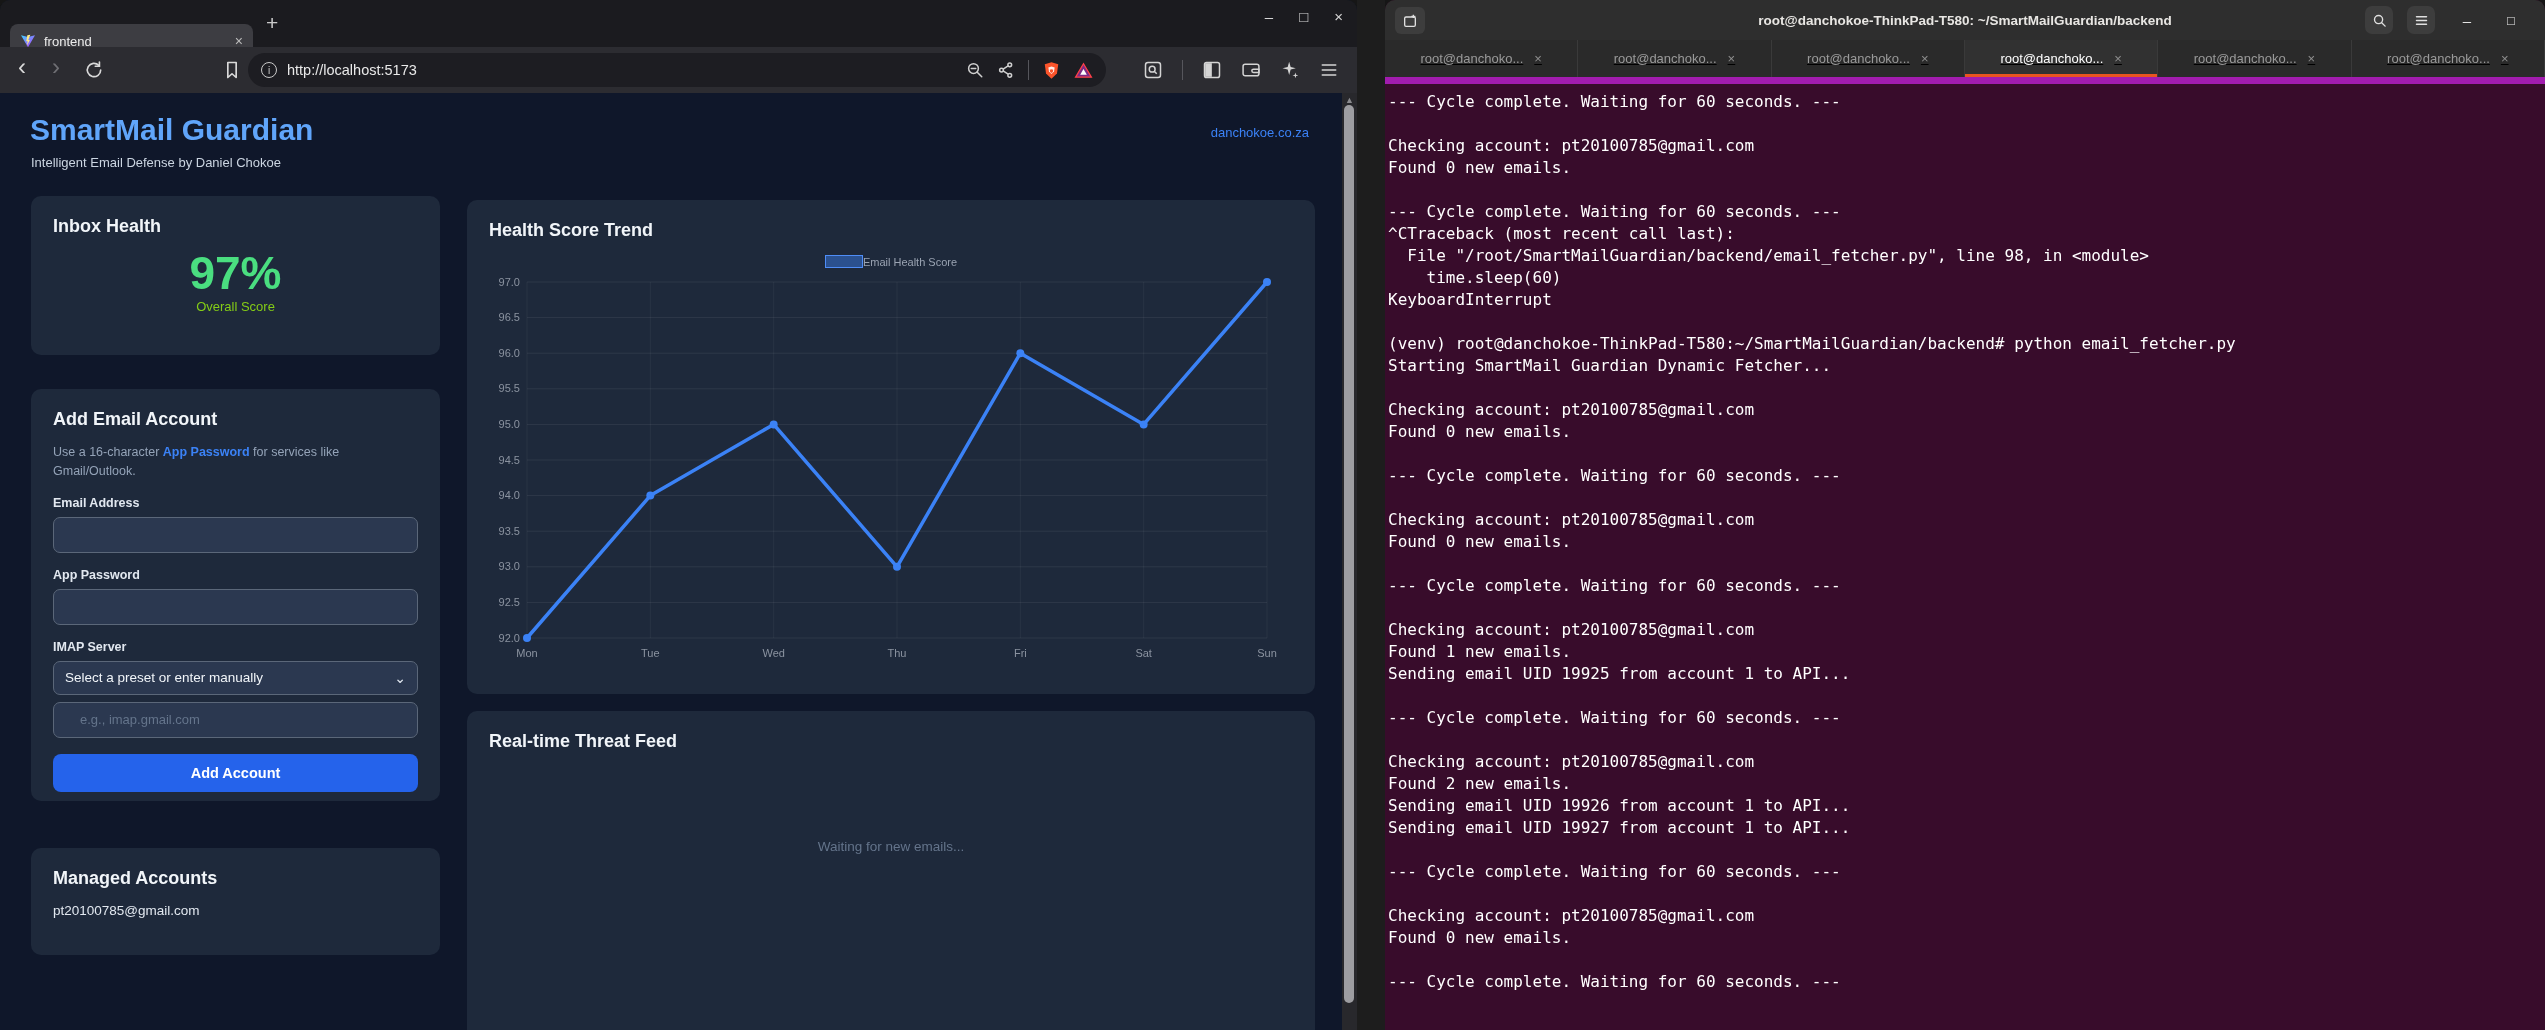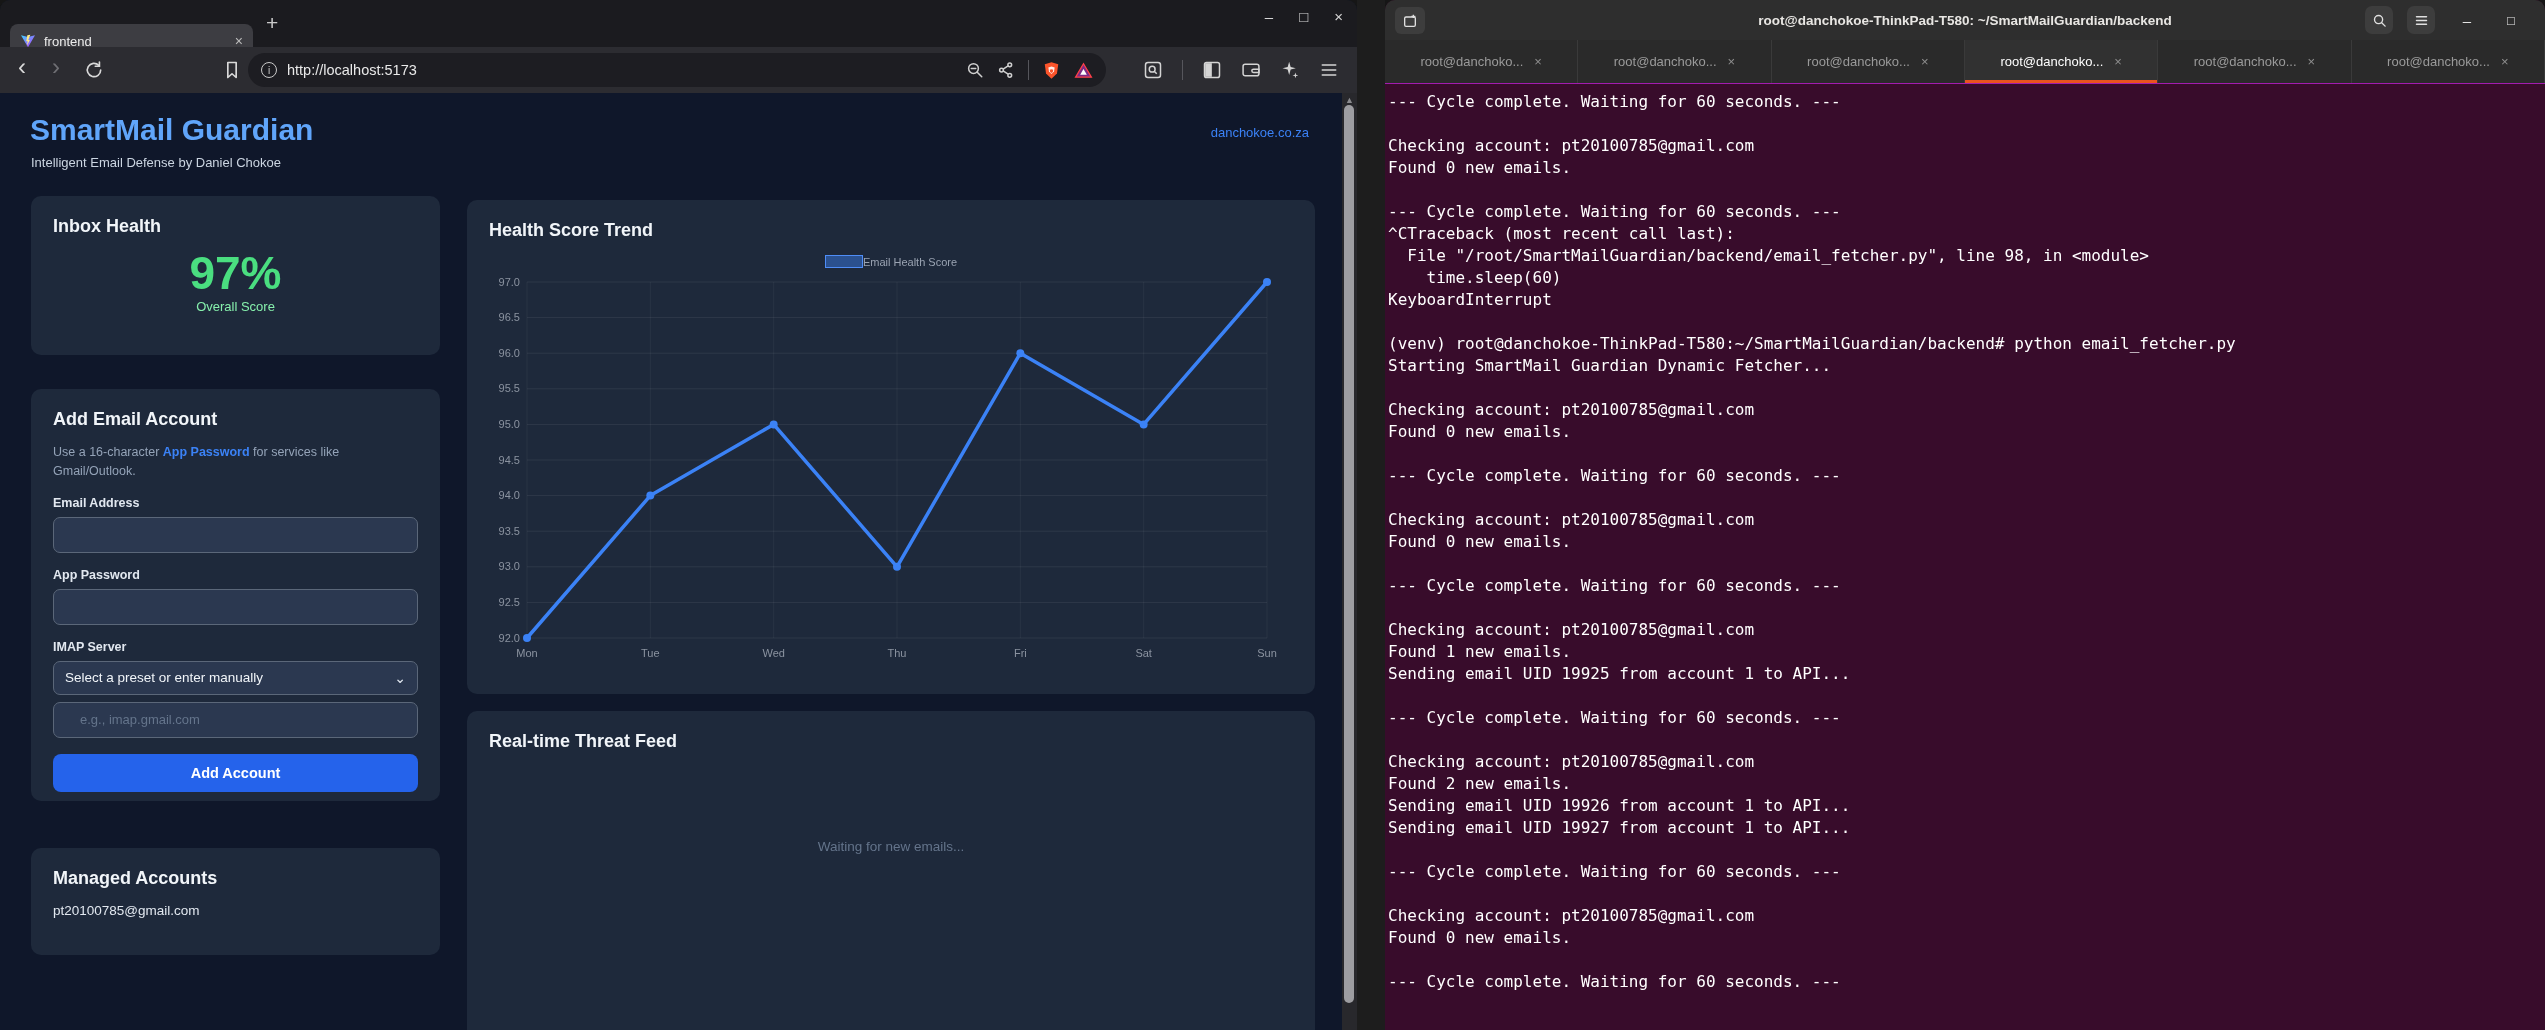--- a/index.html
+++ b/index.html
@@ -27,21 +27,21 @@
 
   .page { position:absolute; top:93px; left:0; width:1357px; height:937px; background:#0f172a; }
   .pg-title { position:absolute; left:30px; top:20px; font-size:30px; font-weight:bold; color:#60a5fa; }
   .pg-sub { position:absolute; left:31px; top:62px; font-size:13px; color:#cbd5e1; }
   .pg-link { position:absolute; right:48px; top:32px; font-size:13px; color:#3b82f6; }
 
   .card { position:absolute; background:#1e293b; border-radius:10px; padding:20px 22px; }
   .card h2 { margin:0; font-size:18px; font-weight:bold; color:#f1f5f9; }
   #card-inbox { left:31px; top:103px; width:409px; height:159px; }
   .score { margin-top:12px; text-align:center; font-size:46px; font-weight:bold; color:#4ade80; line-height:1.05; }
-  .score-label { text-align:center; font-size:13px; color:#86efac; margin-top:2px; }
+  .score-label { text-align:center; font-size:13px; color:#84cc16; margin-top:2px; }
 
   #card-add { left:31px; top:296px; width:409px; height:412px; }
   .desc { margin-top:13px; font-size:12.5px; line-height:1.5; color:#94a3b8; }
   .desc .lnk { color:#3b82f6; font-weight:bold; }
   .f-label { margin-top:15px; font-size:12.5px; font-weight:bold; color:#e2e8f0; }
   .f-input { margin-top:7px; height:36px; width:100%; background:#2b3850; border:1px solid #5b6779; border-radius:7px; color:#e2e8f0; padding:0 26px; font-size:13px; font-family:"Liberation Sans",sans-serif; }
   .f-input::placeholder { color:#64748b; }
   .f-select { margin-top:7px; height:34px; width:100%; background:#2b3850; border:1px solid #5b6779; border-radius:7px; color:#f1f5f9; padding:0 11px; font-size:13.5px; display:flex; align-items:center; justify-content:space-between; }
   .f-select .chev { font-size:14px; color:#e2e8f0; }
   .btn-primary { margin-top:16px; width:100%; height:38px; background:#2563eb; border:none; border-radius:8px; color:#fff; font-weight:bold; font-size:14.5px; font-family:"Liberation Sans",sans-serif; }
@@ -65,21 +65,21 @@
   .gapstrip { position:absolute; left:1357px; top:0; width:28px; height:1030px; background:#1d1d1d; }
 
   
   .terminal { position:absolute; left:1385px; top:0; width:1160px; height:1030px; border-radius:10px 10px 0 0; overflow:hidden; background:#380c2b; }
   .t-titlebar { position:absolute; top:0; left:0; width:100%; height:40px; background:#2e2e2e; }
   .t-newtab { position:absolute; left:10px; top:7px; width:30px; height:27px; background:#3d3d3d; border-radius:6px; display:flex; align-items:center; justify-content:center; }
   .t-title { position:absolute; left:0; right:0; top:0; height:40px; display:flex; align-items:center; justify-content:center; color:#e8e6e3; font-size:13.5px; font-weight:bold; }
   .t-btn { position:absolute; top:6px; width:28px; height:28px; background:#3d3d3d; border-radius:7px; display:flex; align-items:center; justify-content:center; }
   .t-glyph { position:absolute; top:6px; width:28px; height:28px; display:flex; align-items:center; justify-content:center; color:#e3e3e3; }
 
-  .t-tabbar { position:absolute; top:40px; left:0; width:100%; height:44px; background:#2a2a2a; display:flex; border-bottom:1px solid #a21caf; }
+  .t-tabbar { position:absolute; top:40px; left:0; width:100%; height:44px; background:#2a2a2a; display:flex; border-bottom:7px solid #a21caf;text-decoration:underline; }
   .t-tab { flex:1; position:relative; display:flex; align-items:center; justify-content:center; gap:11px; color:#9a9a9a; font-size:13px; border-right:1px solid #3a3a3a; }
   .t-tab.active { color:#ffffff; background:#313131; }
   .t-tab.active::after { content:""; position:absolute; left:0; right:0; bottom:0; height:3px; background:#e95420; }
   .t-x { color:#8f8f8f; font-size:13px; }
 
   .t-content { position:absolute; top:85px; left:0; right:0; bottom:0; background:#380c2b; }
   .t-content pre { margin:0; padding:6px 6px 0 3px; font-family:"DejaVu Sans Mono", monospace; font-size:16px; line-height:22px; color:#ffffff; white-space:pre; }
 </style>
 </head>
 <body>

